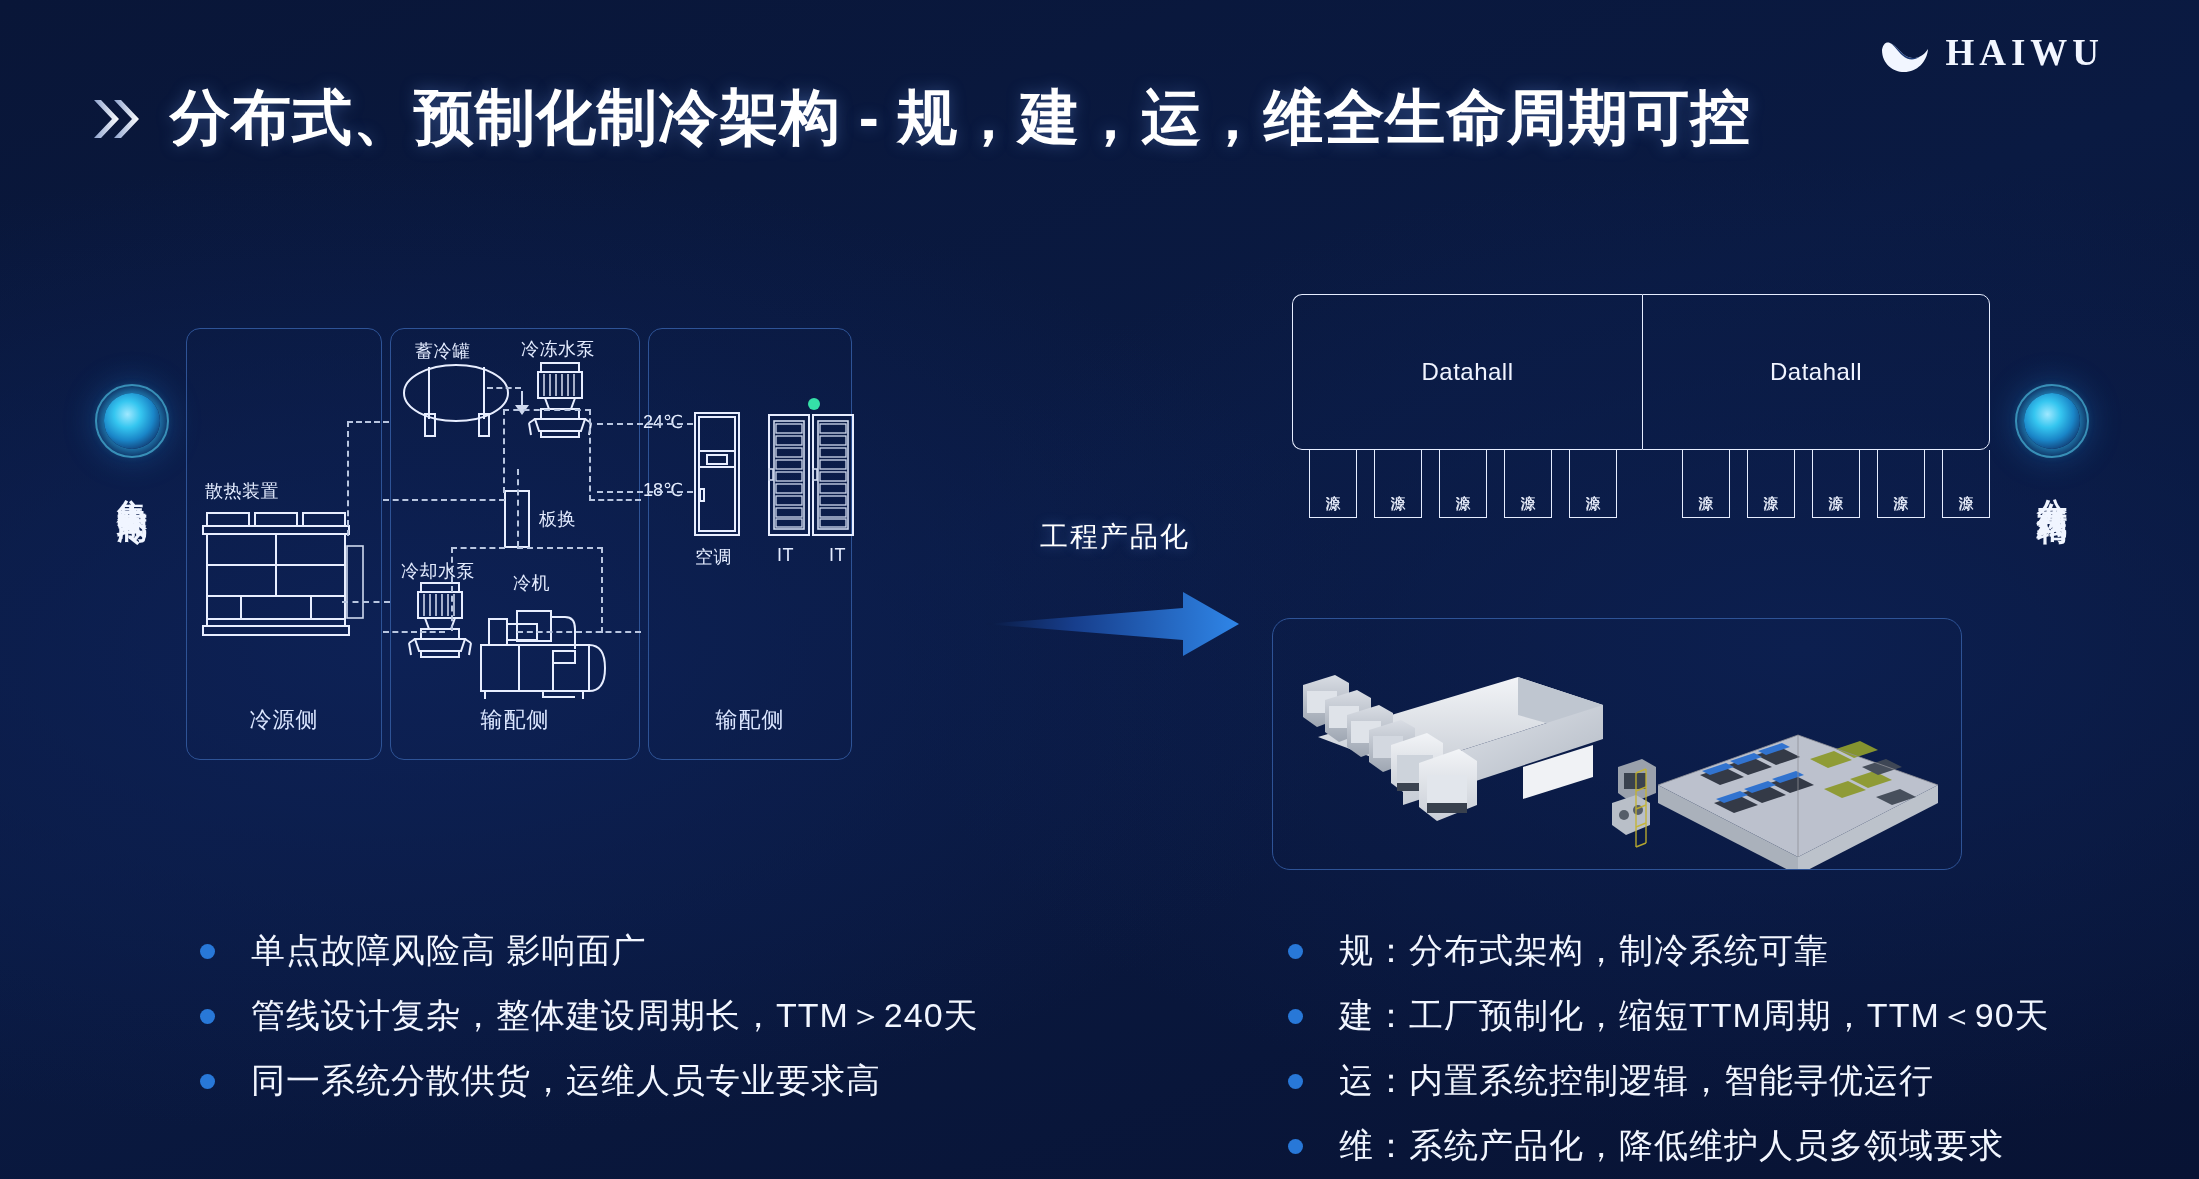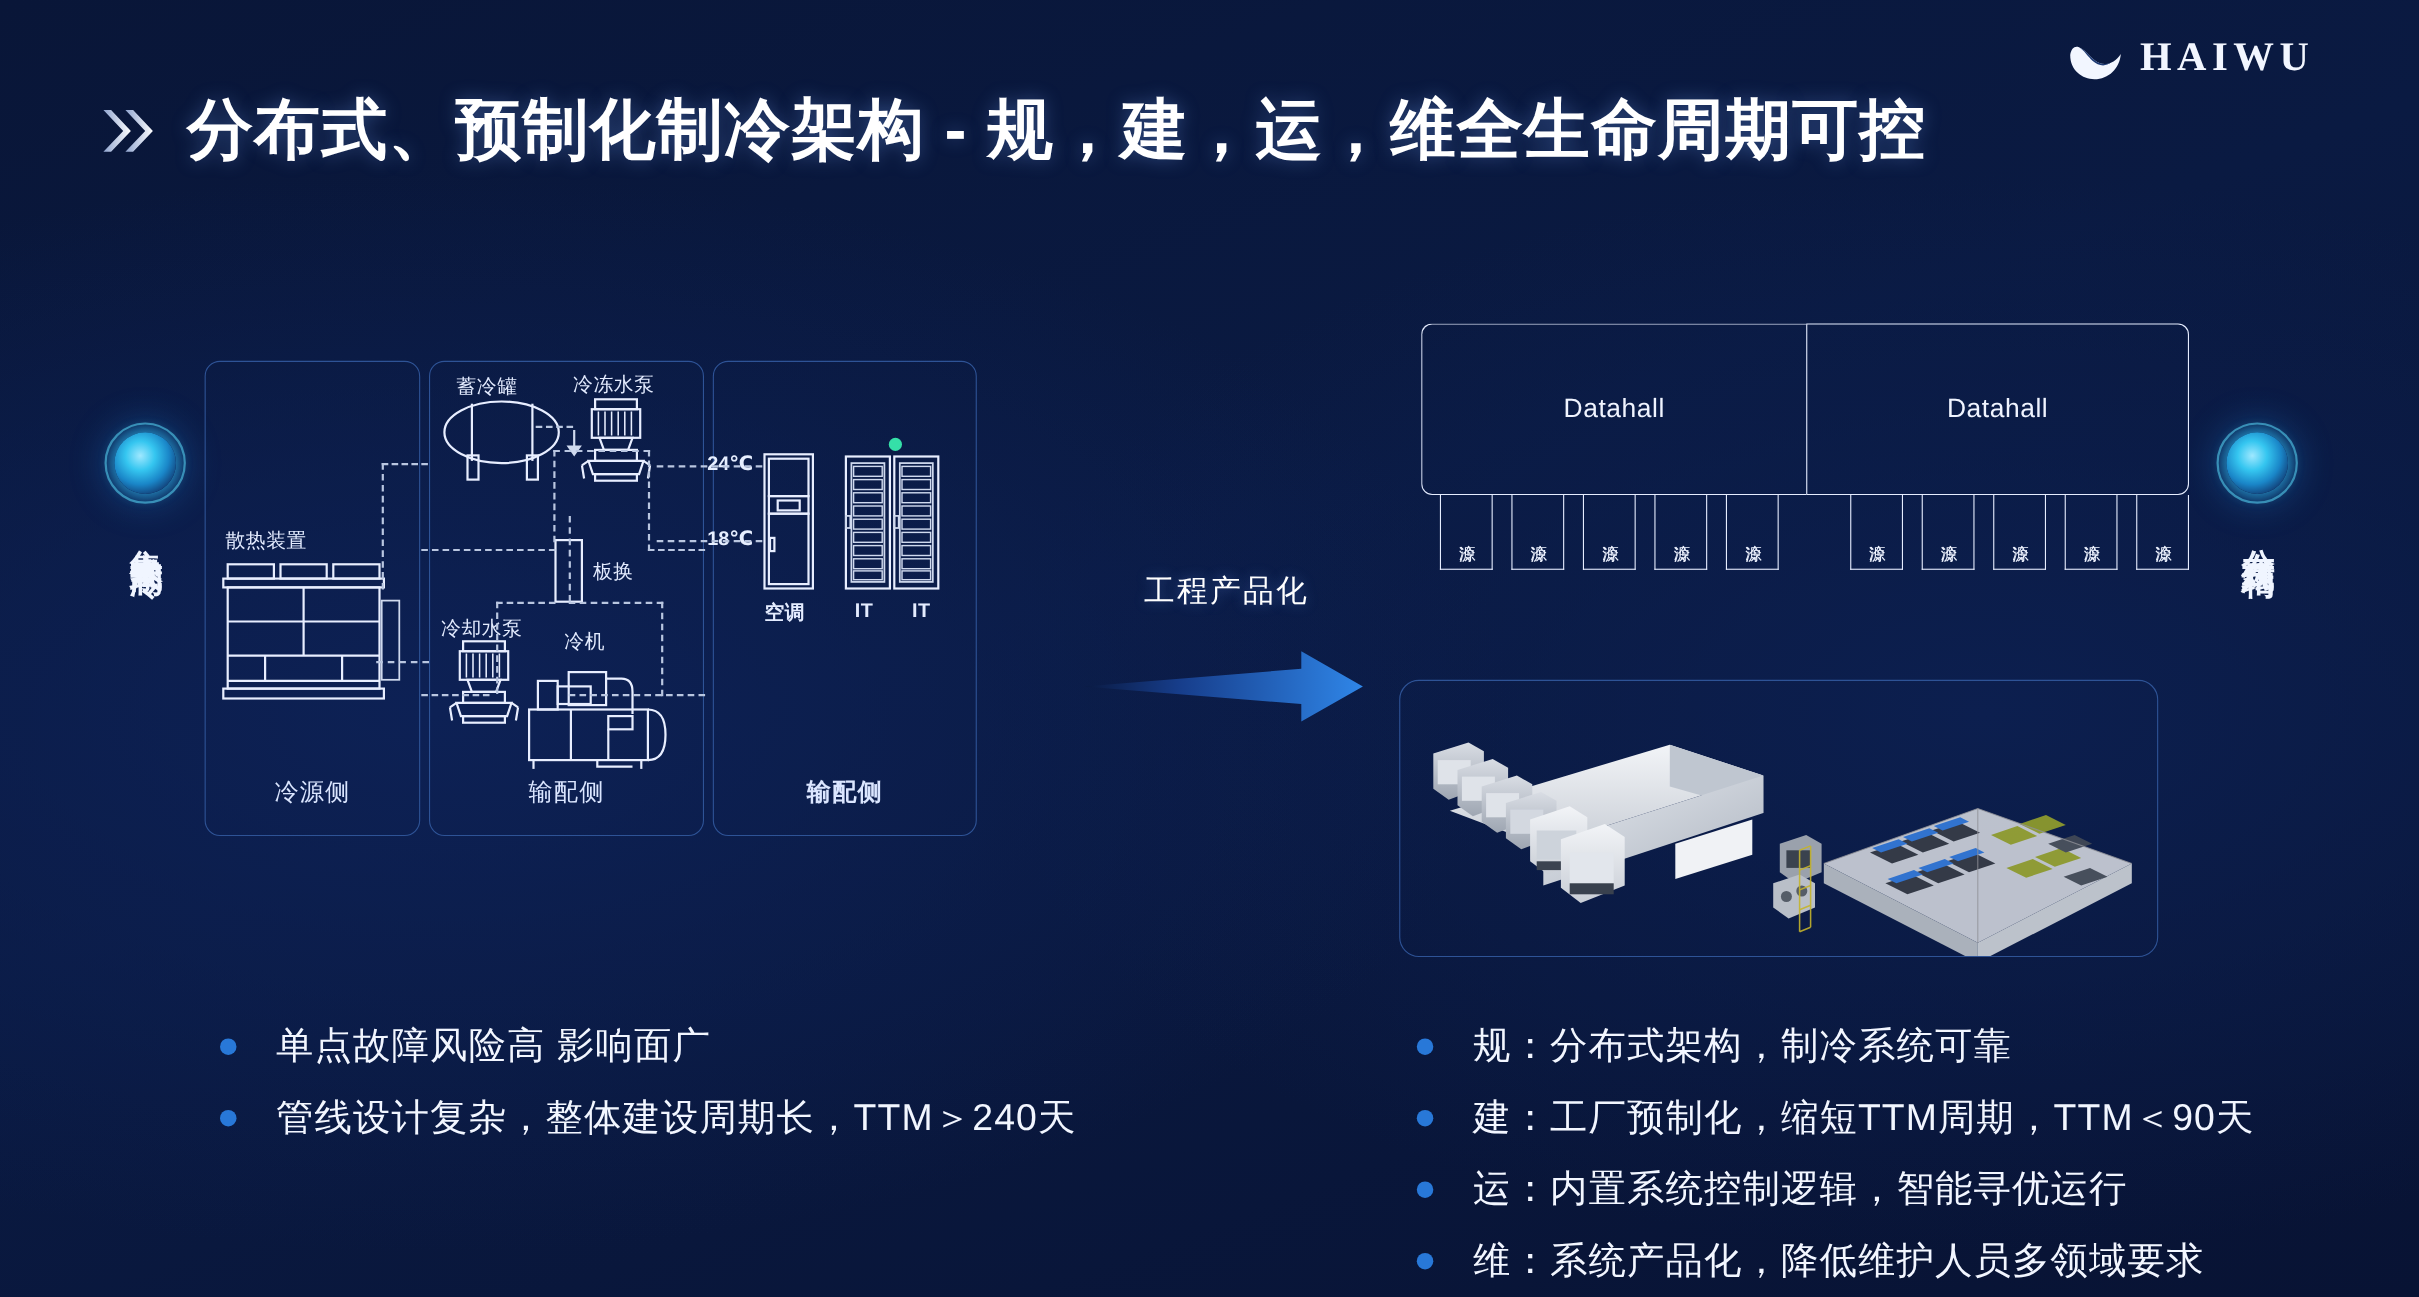--- a/index.html
+++ b/index.html
@@ -35,21 +35,21 @@
     box-shadow:0 0 10px 4px rgba(50,190,240,.55), 0 0 30px 12px rgba(30,120,200,.32);}
   .glow::after{ content:""; position:absolute; inset:-9px; border-radius:50%;
     border:2px solid rgba(90,215,245,.55); }
   .side-label{ margin-top:26px; font-size:30px; font-weight:bold; line-height:1.33;
     writing-mode:vertical-rl; text-orientation:upright; letter-spacing:4px; color:#f0f5ff; }
   
   .panels{ position:absolute; left:186px; top:328px; display:flex; gap:8px; }
   .panel{ border:1.3px solid #2e5396; border-radius:14px; position:relative; height:432px; }
   .panel.p1{ width:196px;padding-left:20px; }
   .panel.p2{ width:250px; }
-  .panel.p3{ width:240px;font-weight:bold; }
+  .panel.p3{ width:204px; }
   .panel-foot{ position:absolute; bottom:24px; left:0; width:100%; text-align:center;
     font-size:22px; color:#dbe6ff; letter-spacing:1px; }
   .eq-label{ position:absolute; font-size:18px; color:#e4ecff; white-space:nowrap; letter-spacing:.5px;}
   .temp{ position:absolute; font-size:18px; color:#e6eeff; }
   .dash{ position:absolute; border:0; border-top:2px dashed #b9c6e0; }
   .dashv{ position:absolute; border:0; border-left:2px dashed #b9c6e0; }
   svg .ln{ fill:none; stroke:#e8eeff; stroke-width:2; }
   svg .ln-thin{ fill:none; stroke:#cfd9ee; stroke-width:1.6; }
   
   .mid{ position:absolute; left:985px; top:518px; width:260px; }
@@ -438,20 +438,24 @@
 
   <div class="bullets left">
     <div class="bullet">
       <span class="dot"></span>
       <span class="btext">单点故障风险高 影响面广</span>
     </div>
     <div class="bullet">
       <span class="dot"></span>
       <span class="btext">管线设计复杂，整体建设周期长，TTM＞240天</span>
     </div>
+    <div class="bullet">
+      <span class="dot"></span>
+      <span class="btext">同一系统分散供货，运维人员专业要求高</span>
+    </div>
   </div>
 
   <div class="bullets right">
     <div class="bullet">
       <span class="dot"></span>
       <span class="btext">规：分布式架构，制冷系统可靠</span>
     </div>
     <div class="bullet">
       <span class="dot"></span>
       <span class="btext">建：工厂预制化，缩短TTM周期，TTM＜90天</span>

